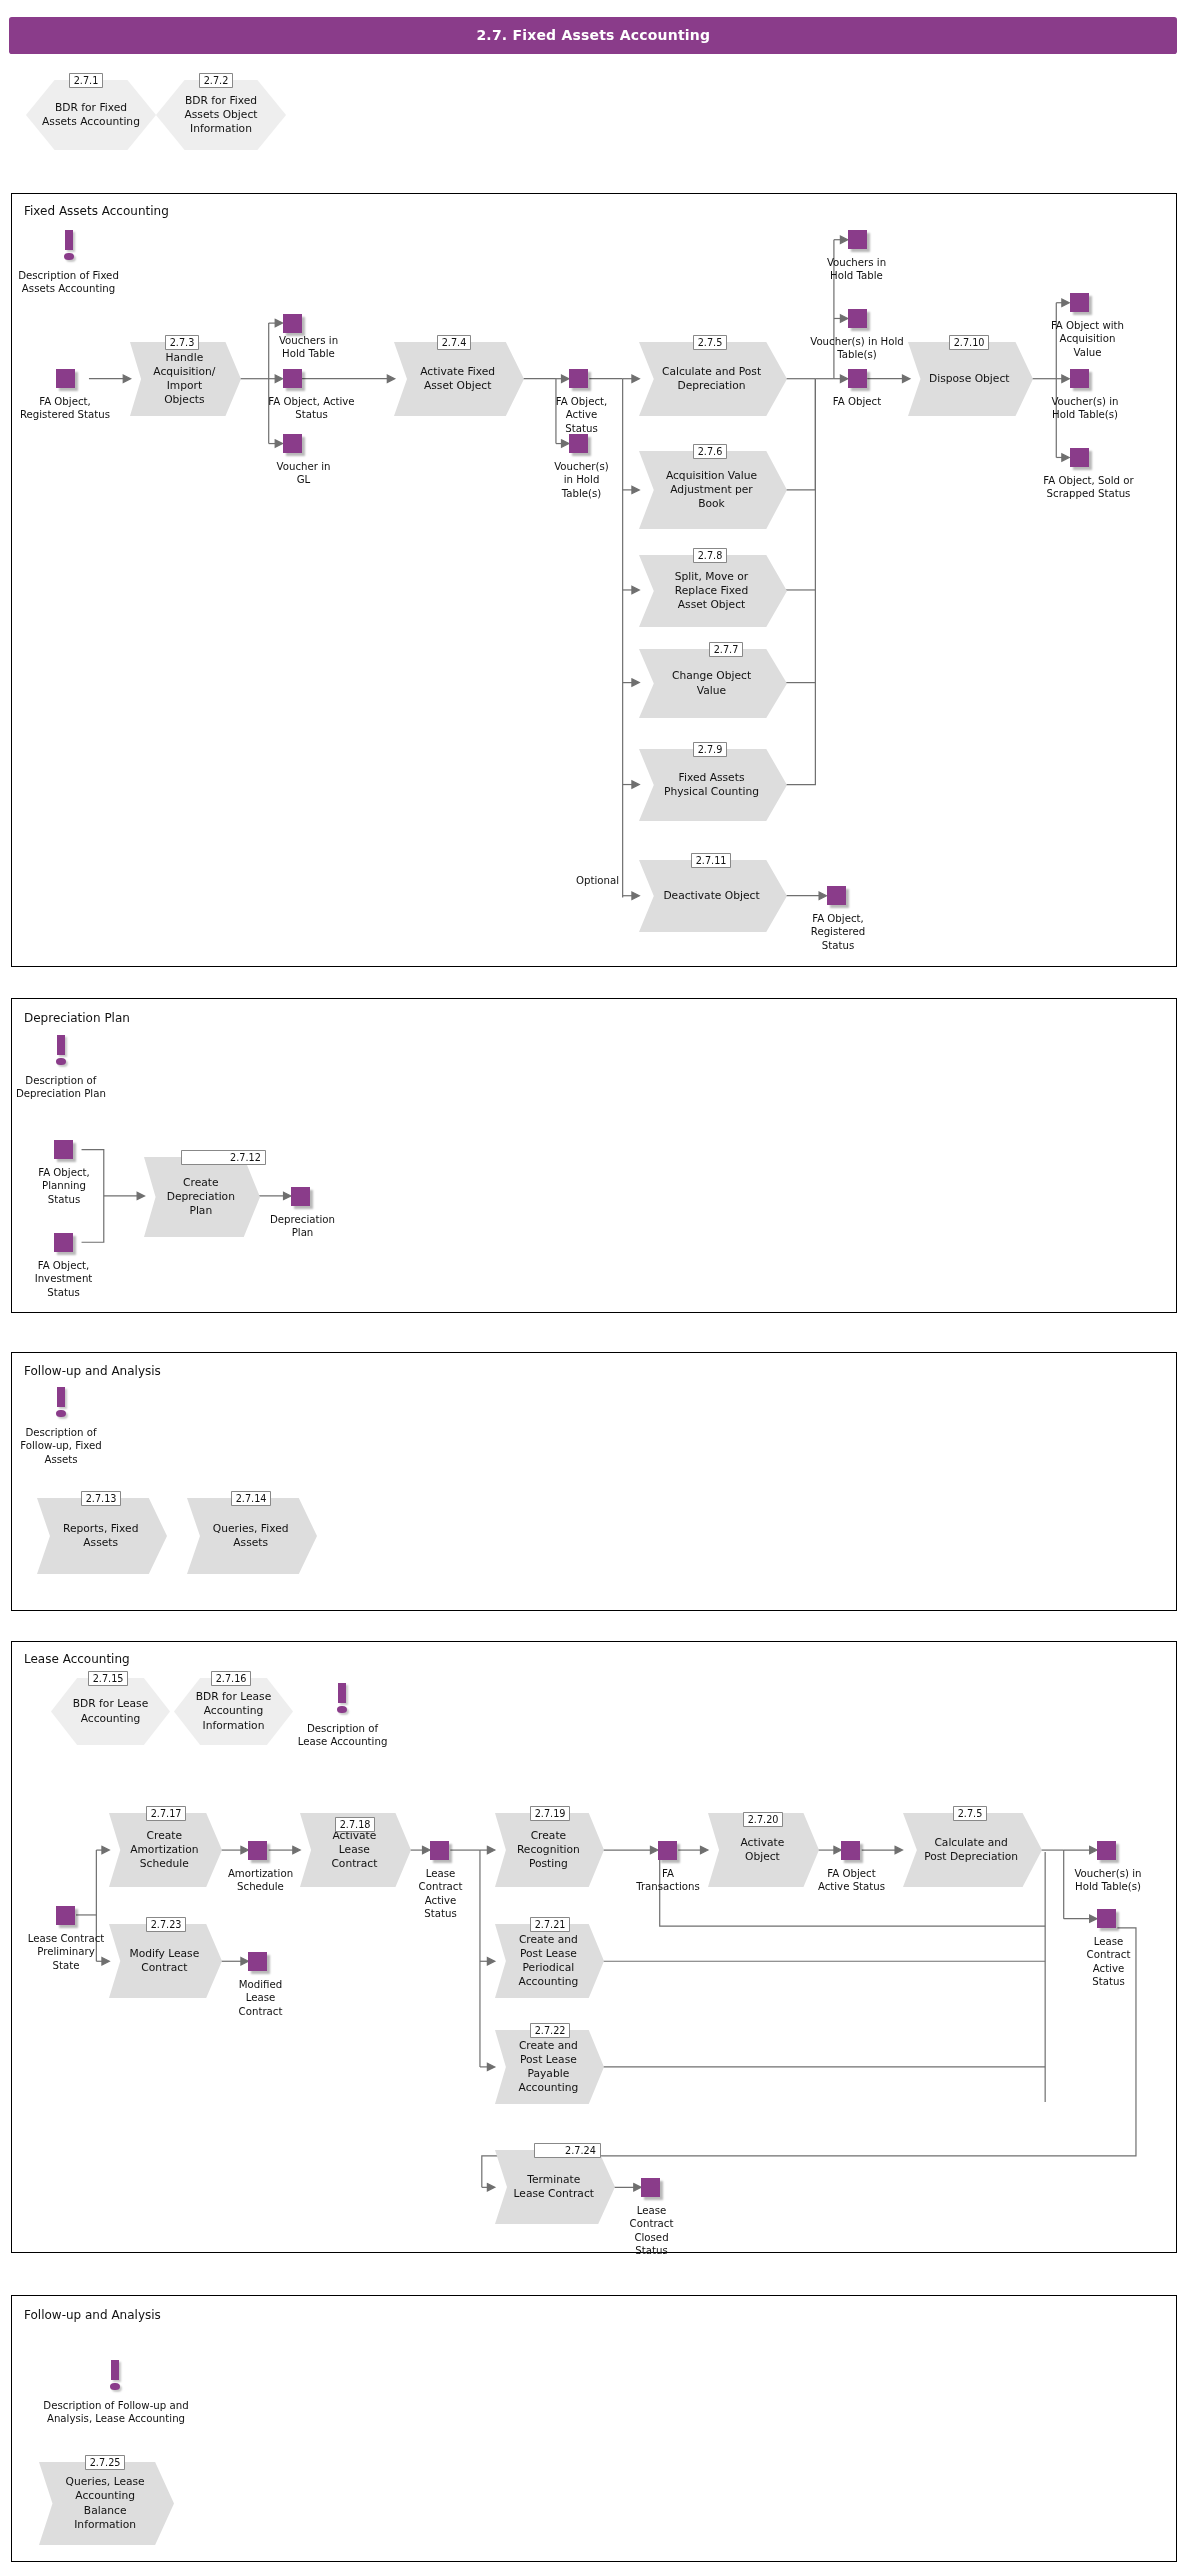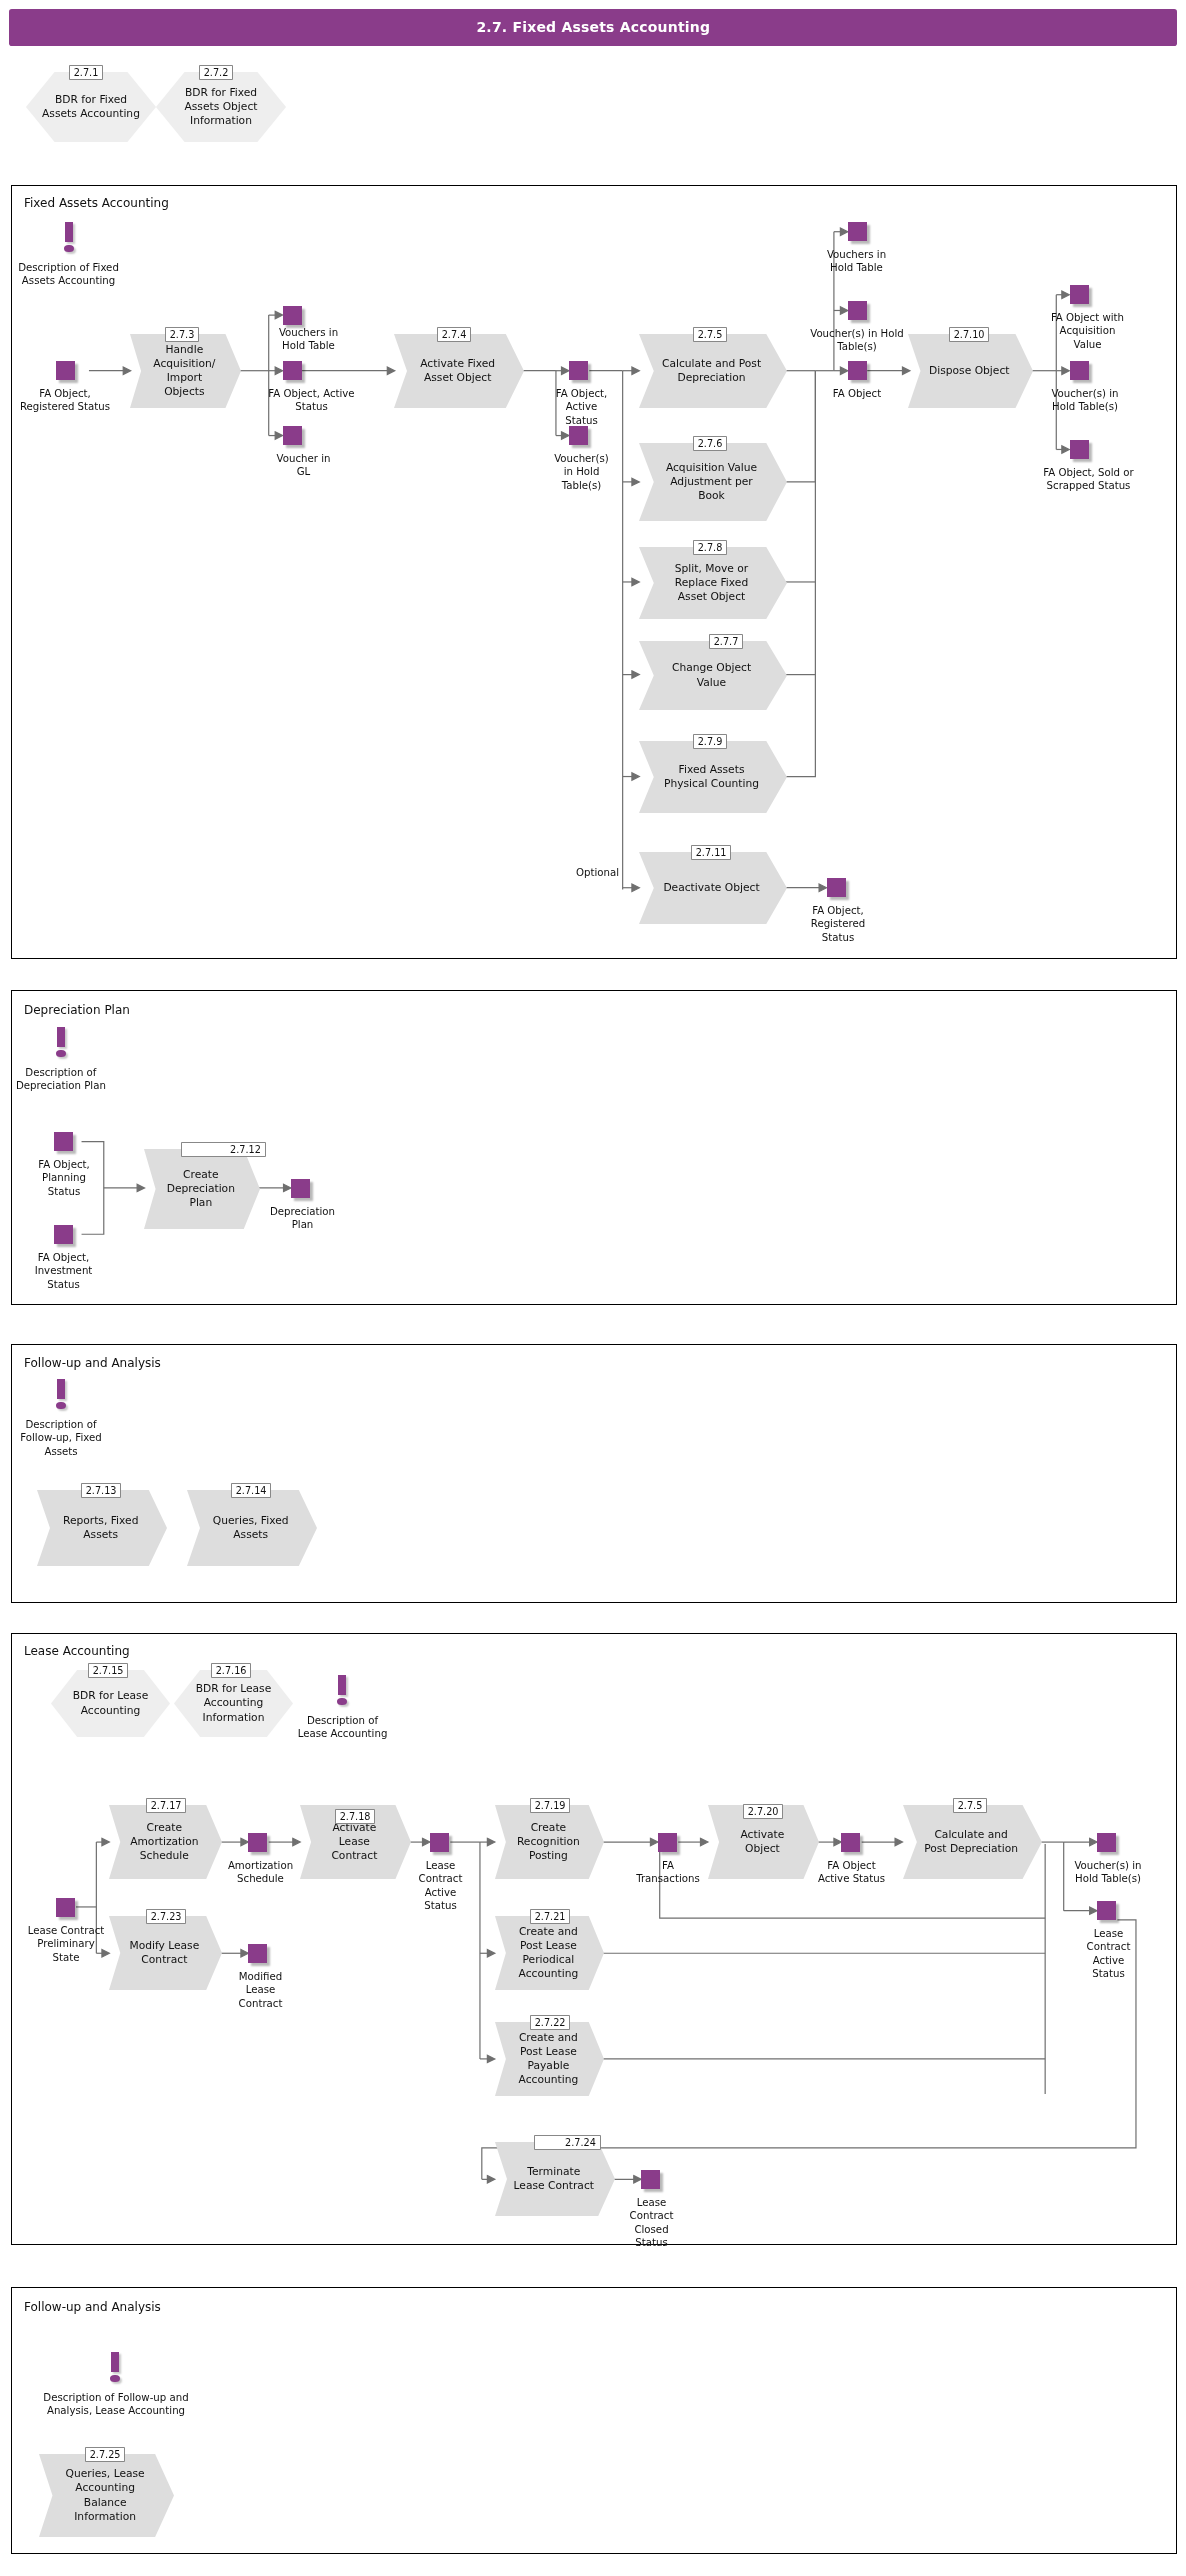--- a/index.html
+++ b/index.html
@@ -1,18 +1,18 @@
 <!DOCTYPE html>
 <html style="font-size:15px"><head>
 <meta charset="utf-8">
 <style>
   html,body{margin:0;padding:0;background:#ffffff;}
   body{width:1186px;height:2576px;position:relative;
        font-family:"DejaVu Sans","Liberation Sans",sans-serif;color:#1a1a1a;}
-  #canvas{position:absolute;left:0;top:0;width:1186px;height:2248px;}
+  #canvas{position:absolute;left:0;top:8px;width:1186px;height:2248px;}
 
   
   .titlebar{position:absolute;left:9.3px;top:9.3px;width:1168px;height:37px;
             background:#8a3c8a;border-radius:2.8px;}
   .titlebar .t{position:absolute;left:0;top:0;width:100%;height:37px;
             line-height:37px;text-align:center;color:#fff;font-weight:bold;font-size:14px;
             letter-spacing:0.2px;}
 
   
   .lane{position:absolute;border:0.9px solid #000;background:#fff;box-sizing:border-box;}

